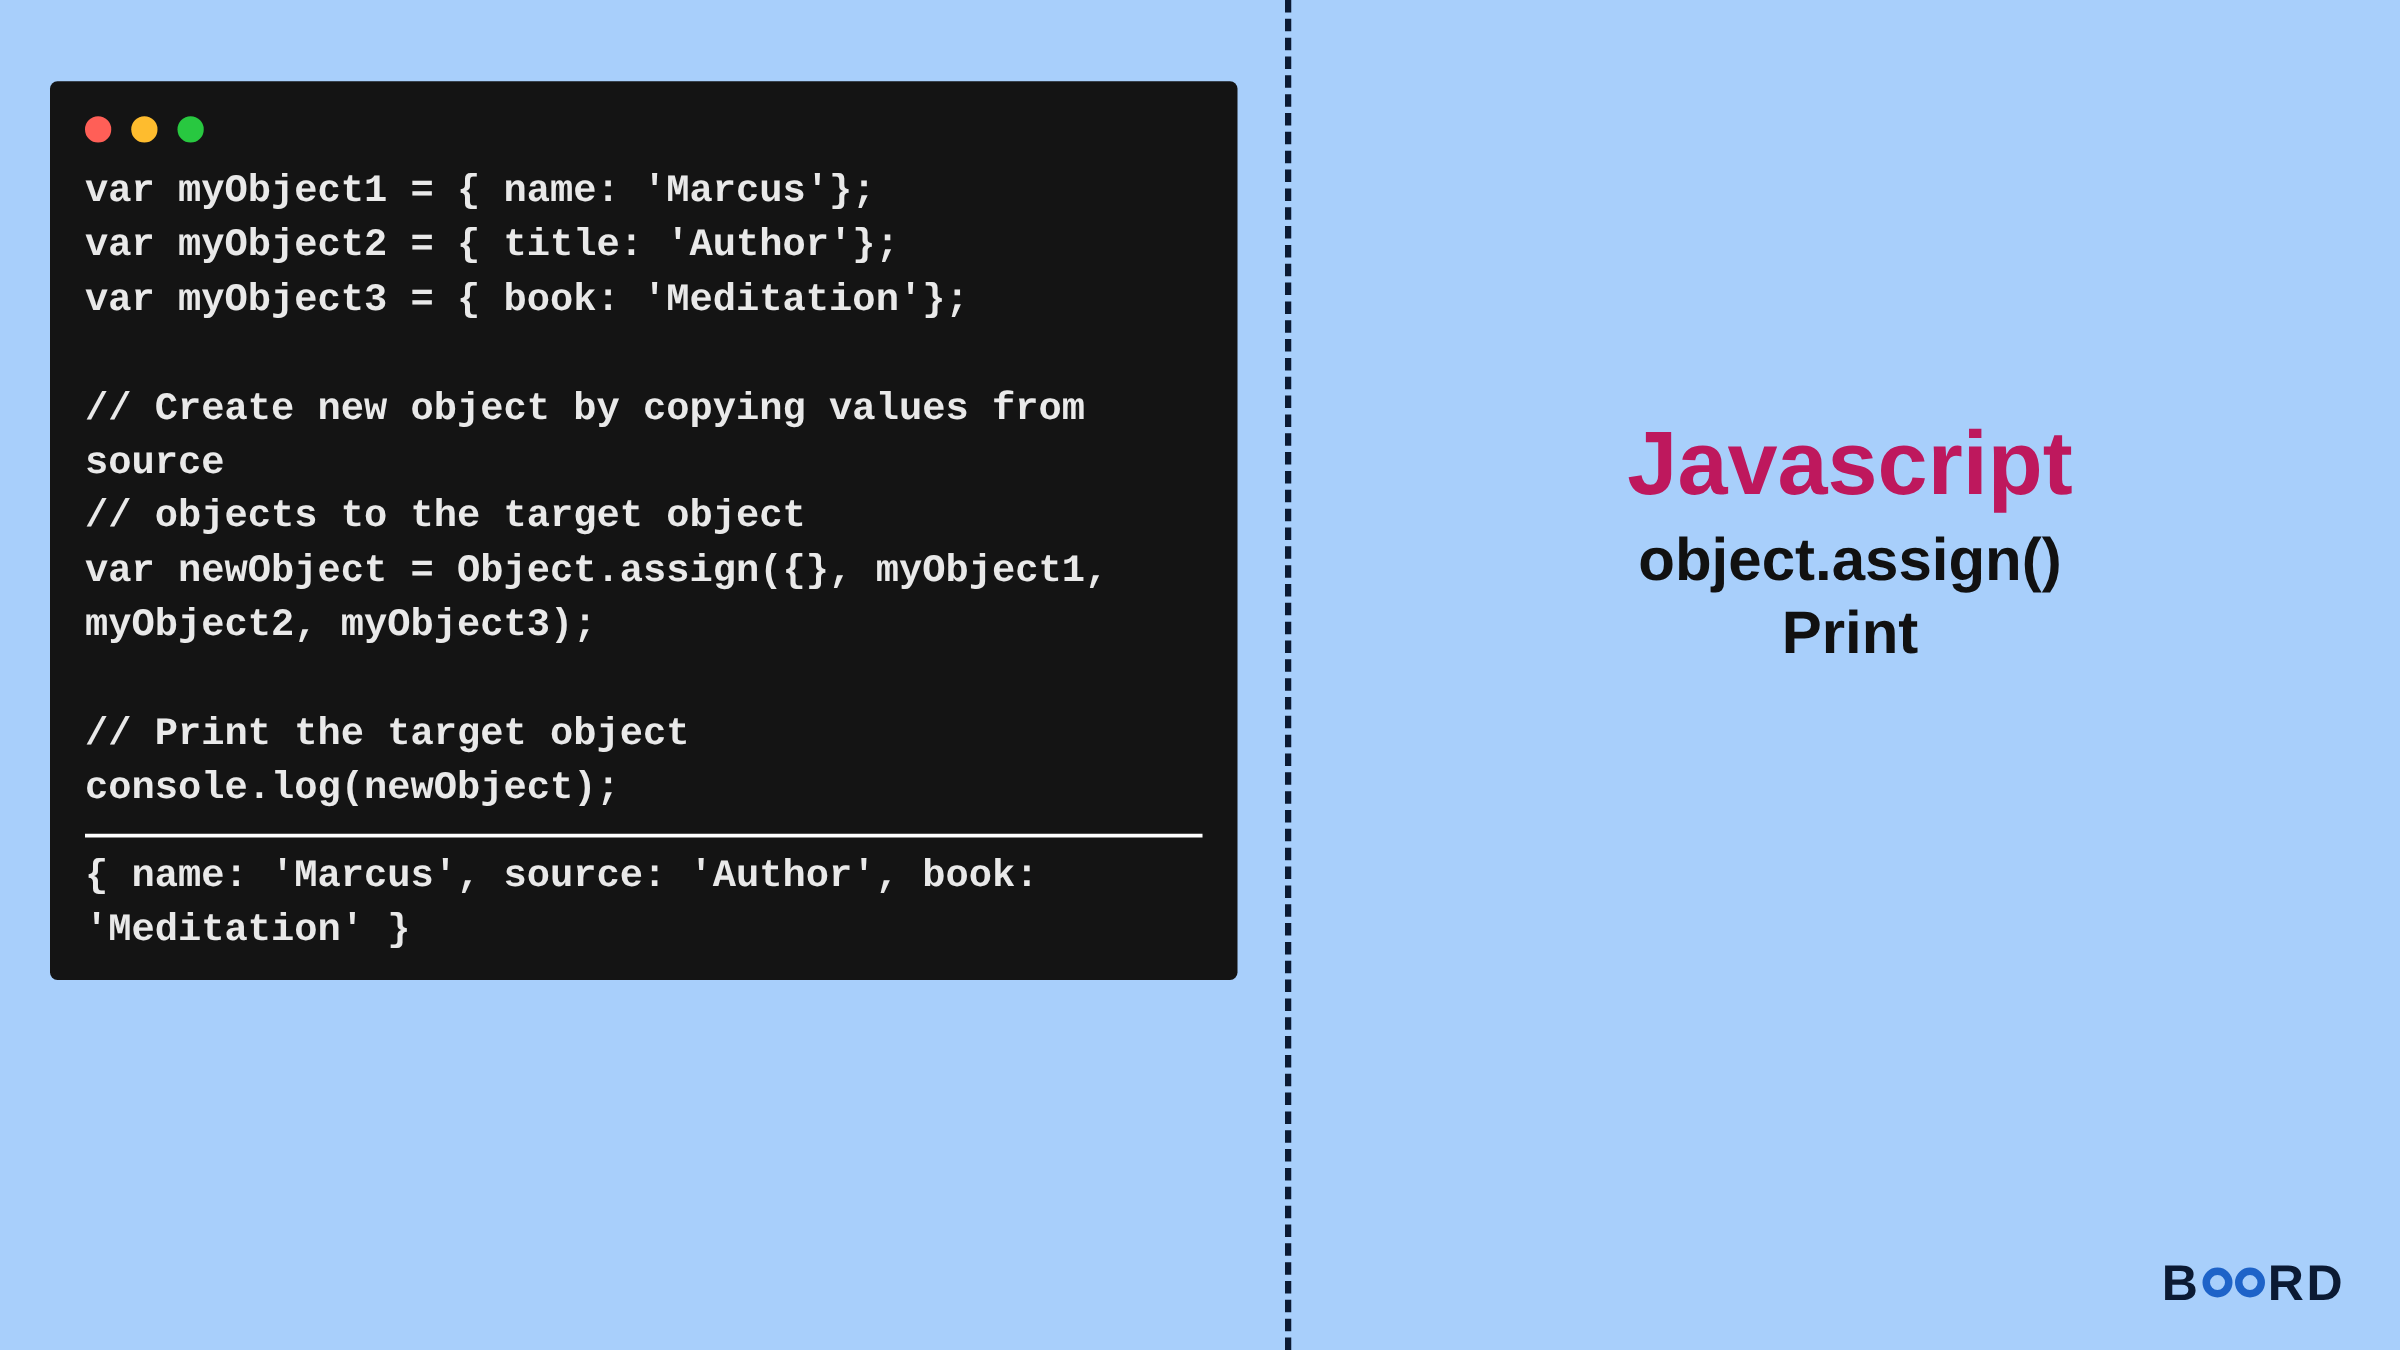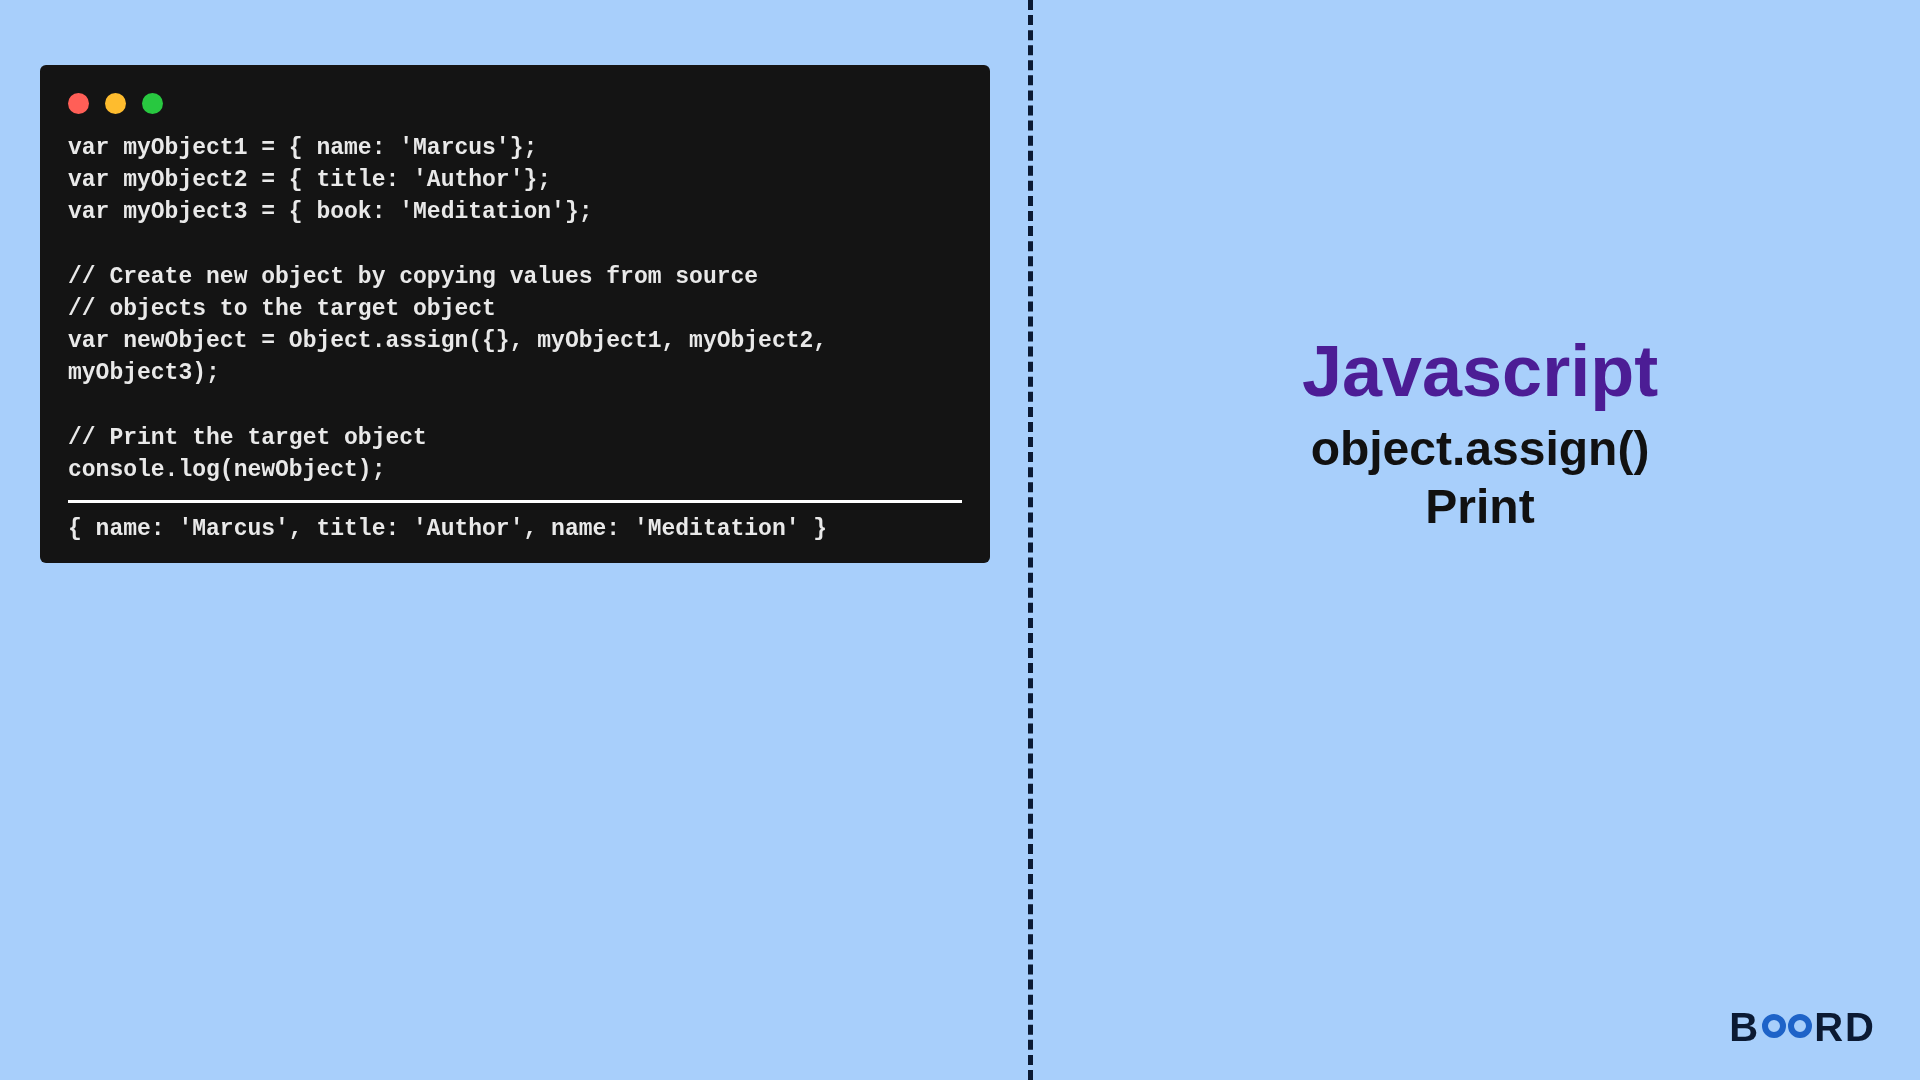--- a/index.html
+++ b/index.html
@@ -24,21 +24,21 @@
 
   .code-window {
     position: absolute;
     left: 40px;
     top: 65px;
     width: 950px;
     background: #141414;
     border-radius: 6px;
     color: #e9e9e9;
     font-family: "SFMono-Regular", Consolas, "Liberation Mono", Menlo, monospace;
-    font-size: 23px;
+    font-size: 31px;
     font-weight: 700;
     line-height: 1.4;
     padding-bottom: 18px;
     box-sizing: border-box;
   }
 
   .traffic-lights {
     display: flex;
     gap: 16px;
     padding: 28px 0 18px 28px;
@@ -72,21 +72,21 @@
     position: absolute;
     left: 1080px;
     top: 330px;
     width: 800px;
     text-align: center;
   }
   .title-line1 {
     font-family: "Segoe UI", Arial, sans-serif;
     font-weight: 800;
     font-size: 72px;
-    color: #4c1d95;
+    color: #be185d;
     margin-bottom: 8px;
   }
   .title-line2, .title-line3 {
     font-family: "Segoe UI", Arial, sans-serif;
     font-weight: 800;
     font-size: 48px;
     color: #111;
     line-height: 1.2;
   }
 
@@ -138,21 +138,21 @@
 var myObject2 = { title: 'Author'};
 var myObject3 = { book: 'Meditation'};
 
 // Create new object by copying values from source
 // objects to the target object
 var newObject = Object.assign({}, myObject1, myObject2, myObject3);
 
 // Print the target object
 console.log(newObject);</div>
   <hr class="code-sep">
-  <div class="code-output">{ name: 'Marcus', title: 'Author', name: 'Meditation' }</div>
+  <div class="code-output">{ name: 'Marcus', source: 'Author', book: 'Meditation' }</div>
 </div>
 
 <div class="title-block">
   <div class="title-line1">Javascript</div>
   <div class="title-line2">object.assign()</div>
   <div class="title-line3">Print</div>
 </div>
 
 <div class="logo">
   <span>B</span>

